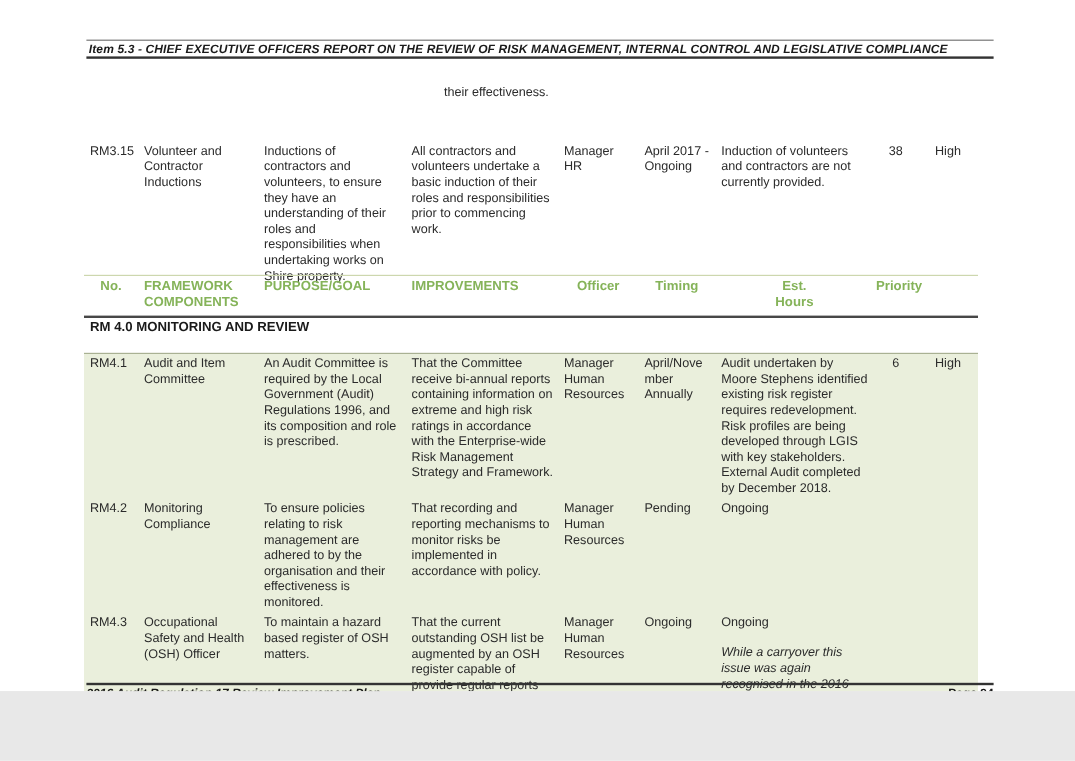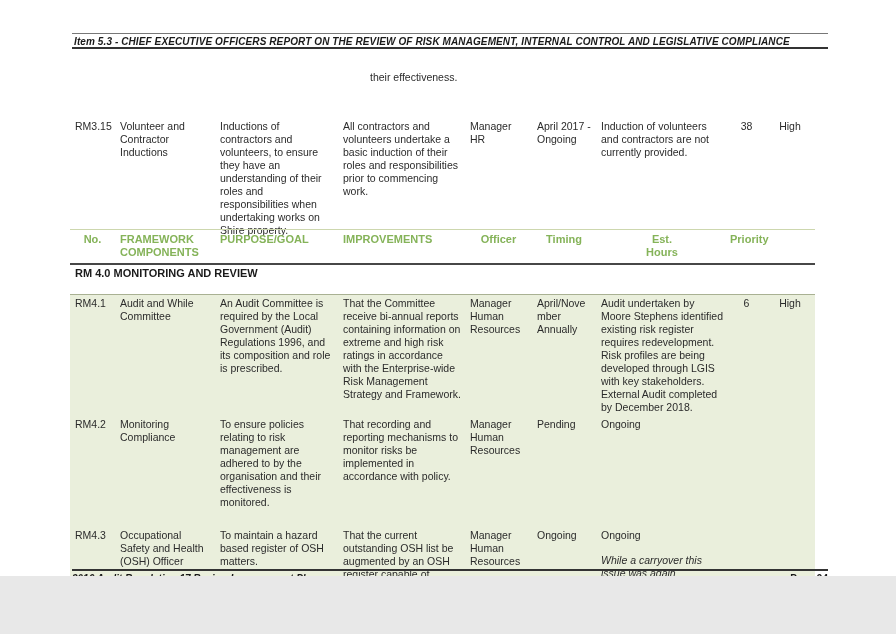--- a/index.html
+++ b/index.html
@@ -56,21 +56,21 @@
   }
   .section-row {
     border-bottom: 1.5px solid #a9b193;
     padding: 2px 0 15px 5px;
     font-size: 11px; font-weight: bold; color: #1a1a1a;
     width: 745px;
   }
   .tbody { background: #eaefdc; }
   .row-rm41 { min-height: 116px; }
   .row-rm42 { min-height: 66px; }
-  .row-rm43 { min-height: 89px; margin-top: 16px; }
+  .row-rm43 { min-height: 89px; }
   .comments-note { display: block; margin-top: 12px; font-style: italic; }
 
   
   .ftr-line { position: absolute; left: 72px; top: 569px; width: 756px; height: 2px; background: #333333; }
   .ftr-row {
     position: absolute; left: 72px; top: 573px; width: 756px;
     display: flex; justify-content: space-between;
     font-size: 10px; font-weight: bold; color: #1a1a1a; gap: 44px;
   }
   .ftr-left { font-style: italic; }
@@ -113,21 +113,21 @@
 Hours</div>
       <div class="cell center">Priority</div>
     </div>
 
     <div class="section-row">RM 4.0 MONITORING AND REVIEW</div>
 
     <div class="tbody">
 
       <div class="grid row-rm41">
         <div class="cell">RM4.1</div>
-        <div class="cell">Audit and While Committee</div>
+        <div class="cell">Audit and Item Committee</div>
         <div class="cell">An Audit Committee is required by the Local Government (Audit) Regulations 1996, and its composition and role is prescribed.</div>
         <div class="cell">That the Committee receive bi-annual reports containing information on extreme and high risk ratings in accordance with the Enterprise-wide Risk Management Strategy and Framework.</div>
         <div class="cell">Manager Human Resources</div>
         <div class="cell">April/Nove
 mber
 Annually</div>
         <div class="cell">Audit undertaken by Moore Stephens identified existing risk register requires redevelopment. Risk profiles are being developed through LGIS with key stakeholders. External Audit completed by December 2018.</div>
         <div class="cell center">6</div>
         <div class="cell center">High</div>
       </div>

